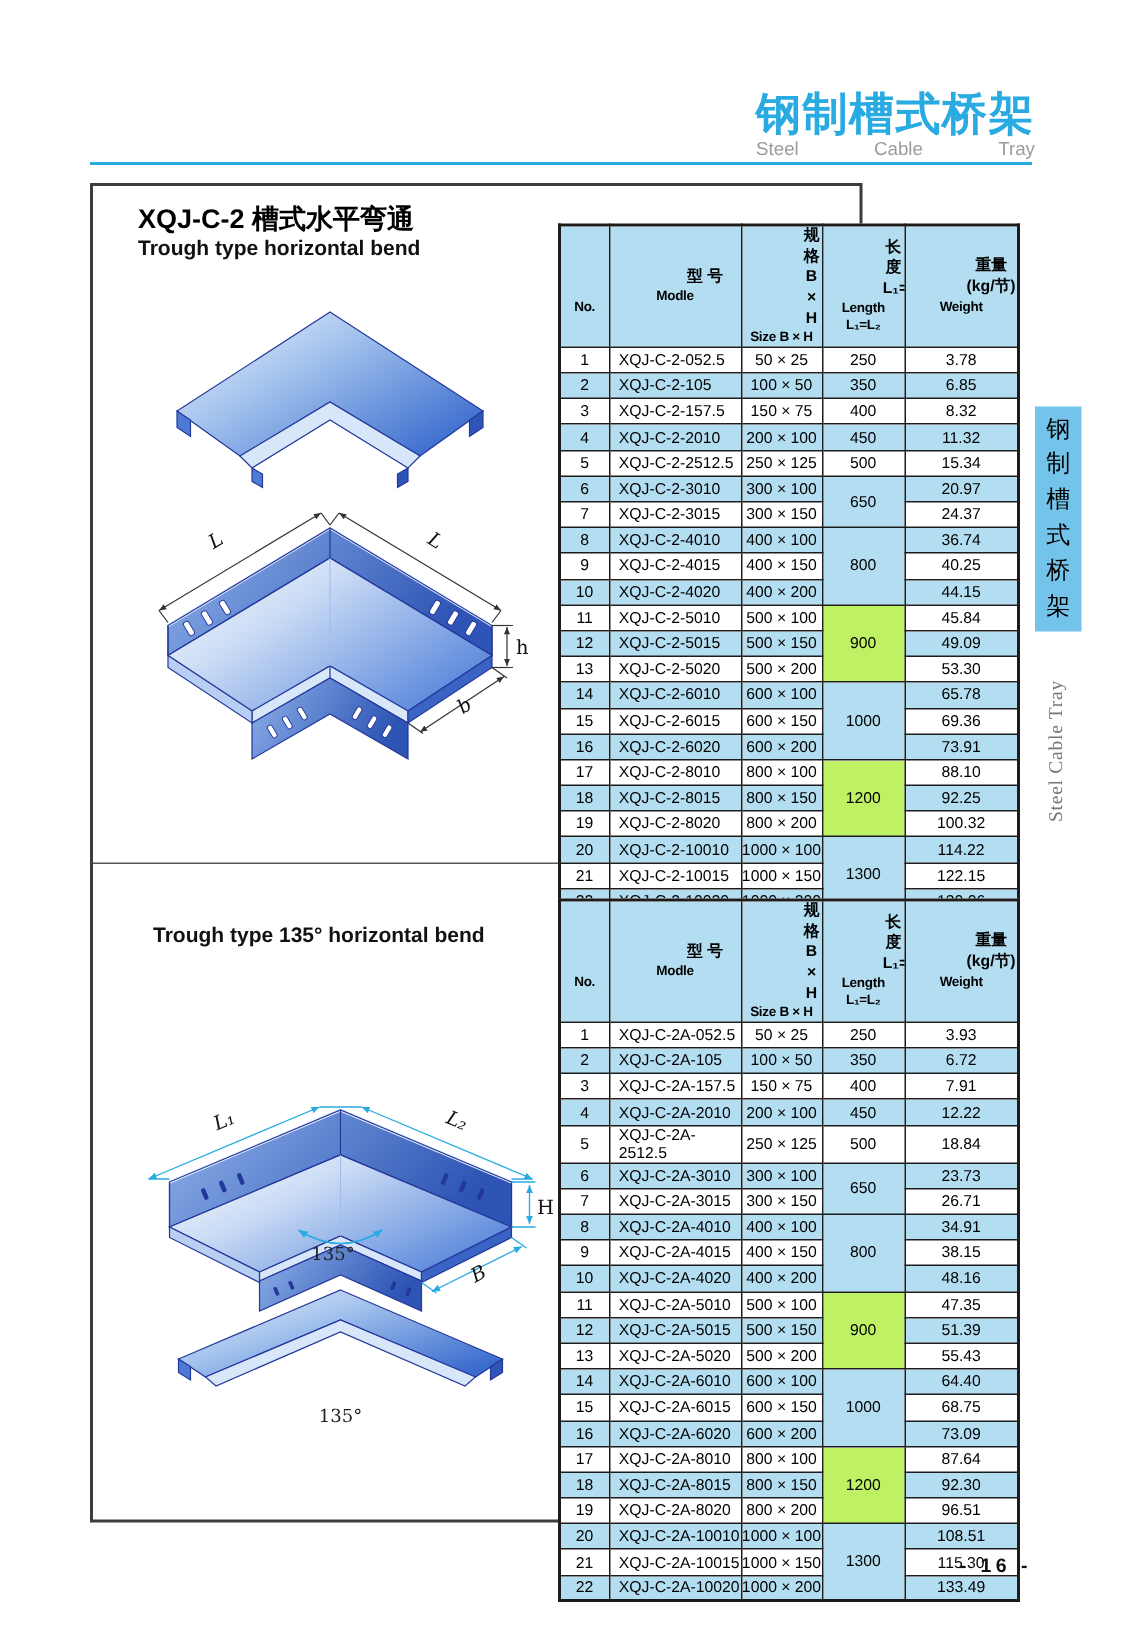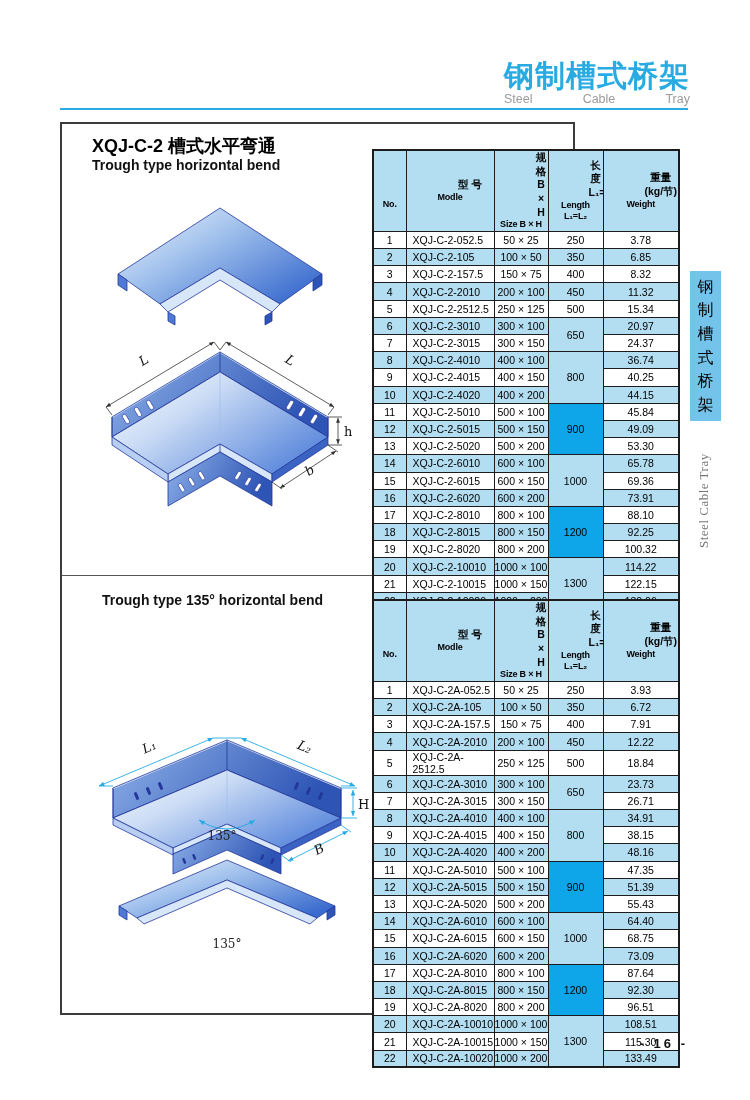--- a/index.html
+++ b/index.html
@@ -14,39 +14,39 @@
   .accent-rule { position:absolute; top:108px; left:60px; width:628px; height:2px; background:#29ABE2; }
 
   
   .frame { position:absolute; left:60px; top:122px; width:515px; height:893px;
            border:2px solid #3c3c3c; background:#fff; }
   .divider { position:absolute; left:0; right:0; top:451px; border-top:1.5px solid #555; }
 
   .sec-title { position:absolute; font-size:18px; font-weight:bold; color:#000; white-space:nowrap; }
   .sec-sub   { position:absolute; font-size:14px; font-weight:bold; color:#111; white-space:nowrap; }
   #t1-title { left:30px; top:10px; }   #t1-sub { left:30px; top:33px; }
-  #t2-title { left:40px; top:468px; }  #t2-sub { left:40px; top:468px; }
+  #t2-title { left:40px; top:468px; }  #t2-sub { left:40px; top:491px; }
 
   .drawing { position:absolute; }
   #drawing1 { left:20px; top:78px;  width:285px; height:310px; }
   #drawing2 { left:25px; top:608px; width:285px; height:235px; }
 
   
   .spec-table { position:absolute; left:310px; width:306px; height:409px;
                 border-collapse:collapse; table-layout:fixed; background:#fff;
                 font-size:10.5px; color:#000; }
   #table1 { top:25px; } #table2 { top:475px; }
   .spec-table th, .spec-table td { border:1px solid #1c1c1c; text-align:center; padding:0; overflow:hidden; }
   .spec-table { border:2px solid #1c1c1c; }
   .spec-table thead th { background:#B3DDF1; height:31px; font-weight:bold; line-height:1.3; }
   .spec-table thead .cn { display:block; font-size:10.5px;margin-left:40px; }
   .spec-table thead .en { display:block; font-size:9px; letter-spacing:-0.2px; }
   .spec-table tbody tr { height:17.2px; }
   .spec-table tbody tr.alt td { background:#B3DDF1; }
-  .spec-table tbody td.merged { background:#0ea5e9; }
+  .spec-table tbody td.merged { background:#bef264; }
   .spec-table td.c-model { text-align:left; padding-left:6px; }
 
   
   .side-tab { position:absolute; left:690px; top:271px; width:31px; height:150px;
               background:#74C3EA; display:flex; flex-direction:column; align-items:center;
               justify-content:space-around; padding:4px 0; }
   .side-tab div { font-size:16px; color:#000; line-height:1; }
   .side-vtext { position:absolute; left:696px; top:548px; transform:rotate(-90deg);
                 transform-origin:left top; white-space:nowrap; font-family:"Liberation Serif","DejaVu Serif",serif;
                 font-size:13px; color:#777; letter-spacing:0.5px; }

